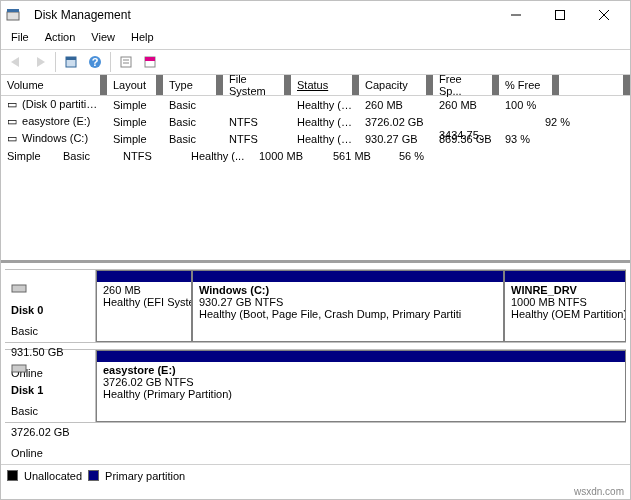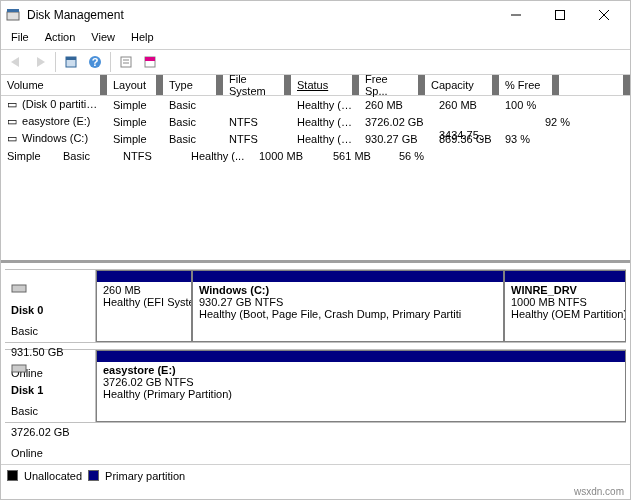--- a/index.html
+++ b/index.html
@@ -1,17 +1,17 @@
 <!DOCTYPE html>
 <html><head>
 <meta charset="utf-8">
 <style>
 * { box-sizing: border-box; font-family: "Segoe UI", Tahoma, sans-serif; font-size: 11px; }
 body { margin: 0; background: #fff; width: 631px; height: 500px; border: 1px solid #c0c0c0; display: flex; flex-direction: column; overflow: hidden; }
-.titlebar { display: flex; align-items: center; height: 28px; padding: 0 4px; }
+.titlebar { display: flex; align-items: center; height: 28px; padding: 0 4px; gap: 7px; }
 .titlebar .app-icon { width: 16px; height: 16px; margin-right: 6px; display: flex; align-items: center; justify-content: center; }
 .titlebar .title { flex: 1; font-size: 12px; }
 .win-btns { display: flex; }
 .win-btn { width: 44px; height: 28px; display: flex; align-items: center; justify-content: center; cursor: default; }
 .menubar { display: flex; height: 20px; padding: 0 2px; }
 .menuitem { padding: 2px 8px; cursor: default; }
 .toolbar { display: flex; align-items: center; height: 26px; border-top: 1px solid #d0d0d0; border-bottom: 1px solid #d0d0d0; padding: 0 4px; gap: 2px; }
 .tool { width: 22px; height: 22px; display: flex; align-items: center; justify-content: center; border: 1px solid transparent; cursor: default; }
 .tool.disabled { opacity: 0.35; }
 .sep { width: 1px; height: 20px; background: #d0d0d0; margin: 0 2px; }
@@ -114,22 +114,22 @@
     </div>
 </div>
 
 <div class="table">
   <div class="thead" id="thead-row">
       <div class="th" style="width: 106px;">Volume</div>
       <div class="th" style="width: 56px;">Layout</div>
       <div class="th" style="width: 60px;">Type</div>
       <div class="th" style="width: 68px;">File System</div>
       <div class="th" style="width: 68px; text-decoration: underline;">Status</div>
+      <div class="th" style="width: 74px;">Capacity</div>
       <div class="th" style="width: 66px;">Free Sp...</div>
-      <div class="th" style="width: 74px;">Capacity</div>
       <div class="th" style="width: 60px;">% Free</div>
       <div class="th" style="flex: 1 1 0%;"></div>
     </div>
   <div class="tbody" id="tbody">
       <div class="tr">
         <div class="td" style="width: 106px;"><span class="vol-icon">▭</span> (Disk 0 partition 1)</div>
         <div class="td" style="width: 56px;">Simple</div>
         <div class="td" style="width: 60px;">Basic</div>
         <div class="td" style="width: 68px;"></div>
         <div class="td" style="width: 68px;">Healthy (E...</div>

